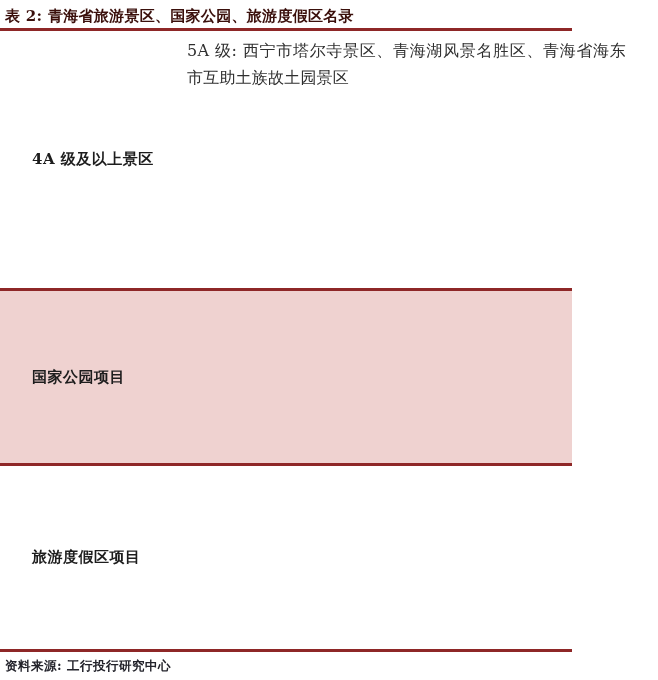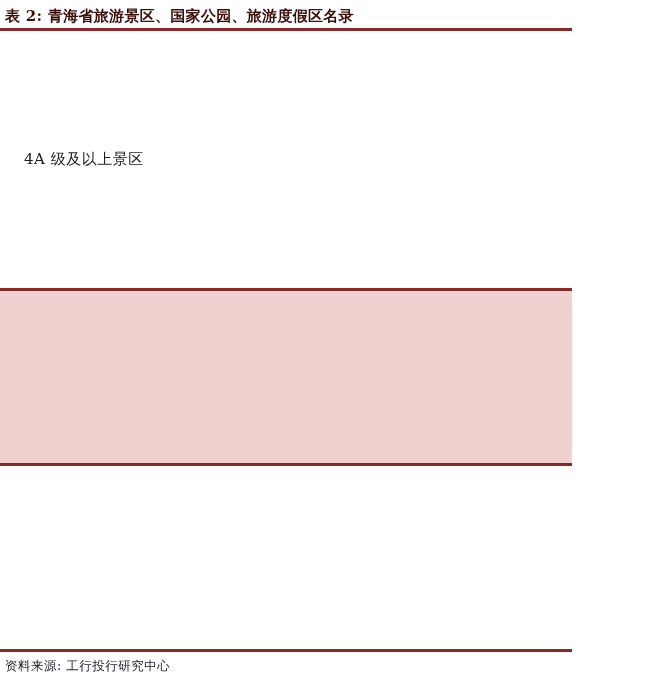--- a/index.html
+++ b/index.html
@@ -24,54 +24,57 @@
   .row.highlight{
     background:var(--highlight-bg,#efd2d0);
     border-top:3px solid var(--accent,#8e2727);
     border-bottom:3px solid var(--accent,#8e2727);
   }
   .row-1{height:257px;}
   .row-2{height:178px;}
   .row-3{height:183px;}
   .label-col{
     width:187px;flex:0 0 187px;box-sizing:border-box;
-    display:flex;align-items:center;padding-left:24px;
-    font-size:15px;font-weight:normal;color:#1d1d1d;letter-spacing:0.5px;
+    display:flex;align-items:center;padding-left:32px;
+    font-size:15px;font-weight:bold;color:#1d1d1d;letter-spacing:0.5px;
     white-space:nowrap;
   }
   .content-col{
     width:455px;flex:0 0 455px;box-sizing:border-box;
     padding:6px 16px 0 0;
     font-size:16px;line-height:27px;color:var(--body-color,#2f2f2f);
     text-align:justify;letter-spacing:0.2px;
   }
   .content-col p{margin:0 0 2px 0;}
   .bottom-rule{height:3px;background:var(--accent,#8e2727);}
   .source-bar{
     box-sizing:border-box;padding:6px 0 0 5px;
-    font-size:12.5px;font-weight:normal;color:#23232b;letter-spacing:0.5px;
+    font-size:12.5px;font-weight:bold;color:#23232b;letter-spacing:0.5px;
   }
 </style>
 </head>
 <body>
 
 <div class="doc">
 
   <div class="title-bar">表 2: 青海省旅游景区、国家公园、旅游度假区名录</div>
   <div class="title-rule"></div>
 
   <div class="row row-1">
     <div class="label-col">4A 级及以上景区</div>
     <div class="content-col">
+      <p>5A 级: 西宁市塔尔寺景区、青海湖风景名胜区、青海省海东市互助土族故土园景区</p>
     </div>
   </div>
 
   <div class="row row-2 highlight">
+    <div class="label-col">国家公园项目</div>
   </div>
 
   <div class="row row-3">
+    <div class="label-col">旅游度假区项目</div>
   </div>
 
   <div class="bottom-rule"></div>
 
   <div class="source-bar">资料来源: 工行投行研究中心</div>
 
 </div>
 
 </body></html>

